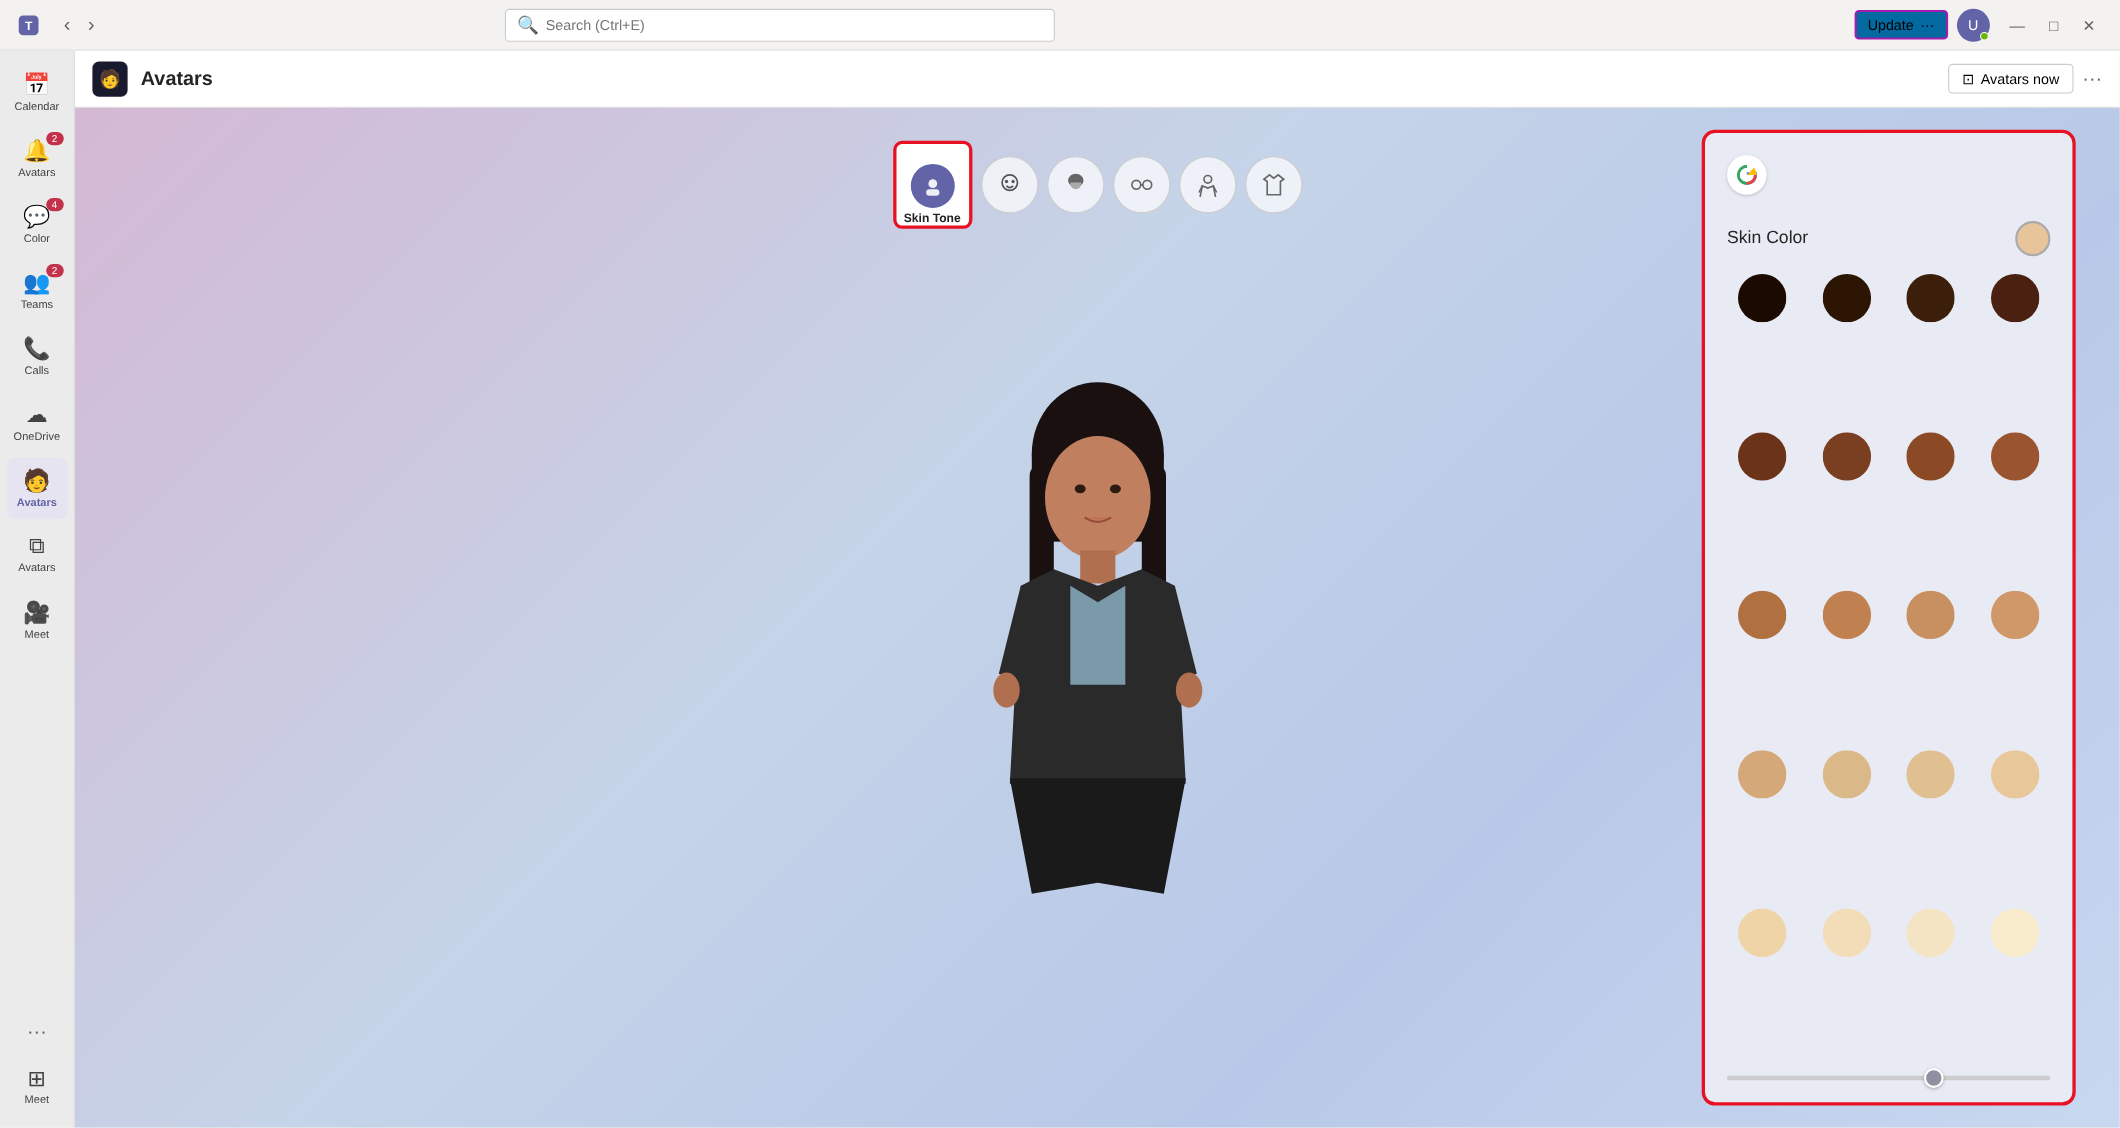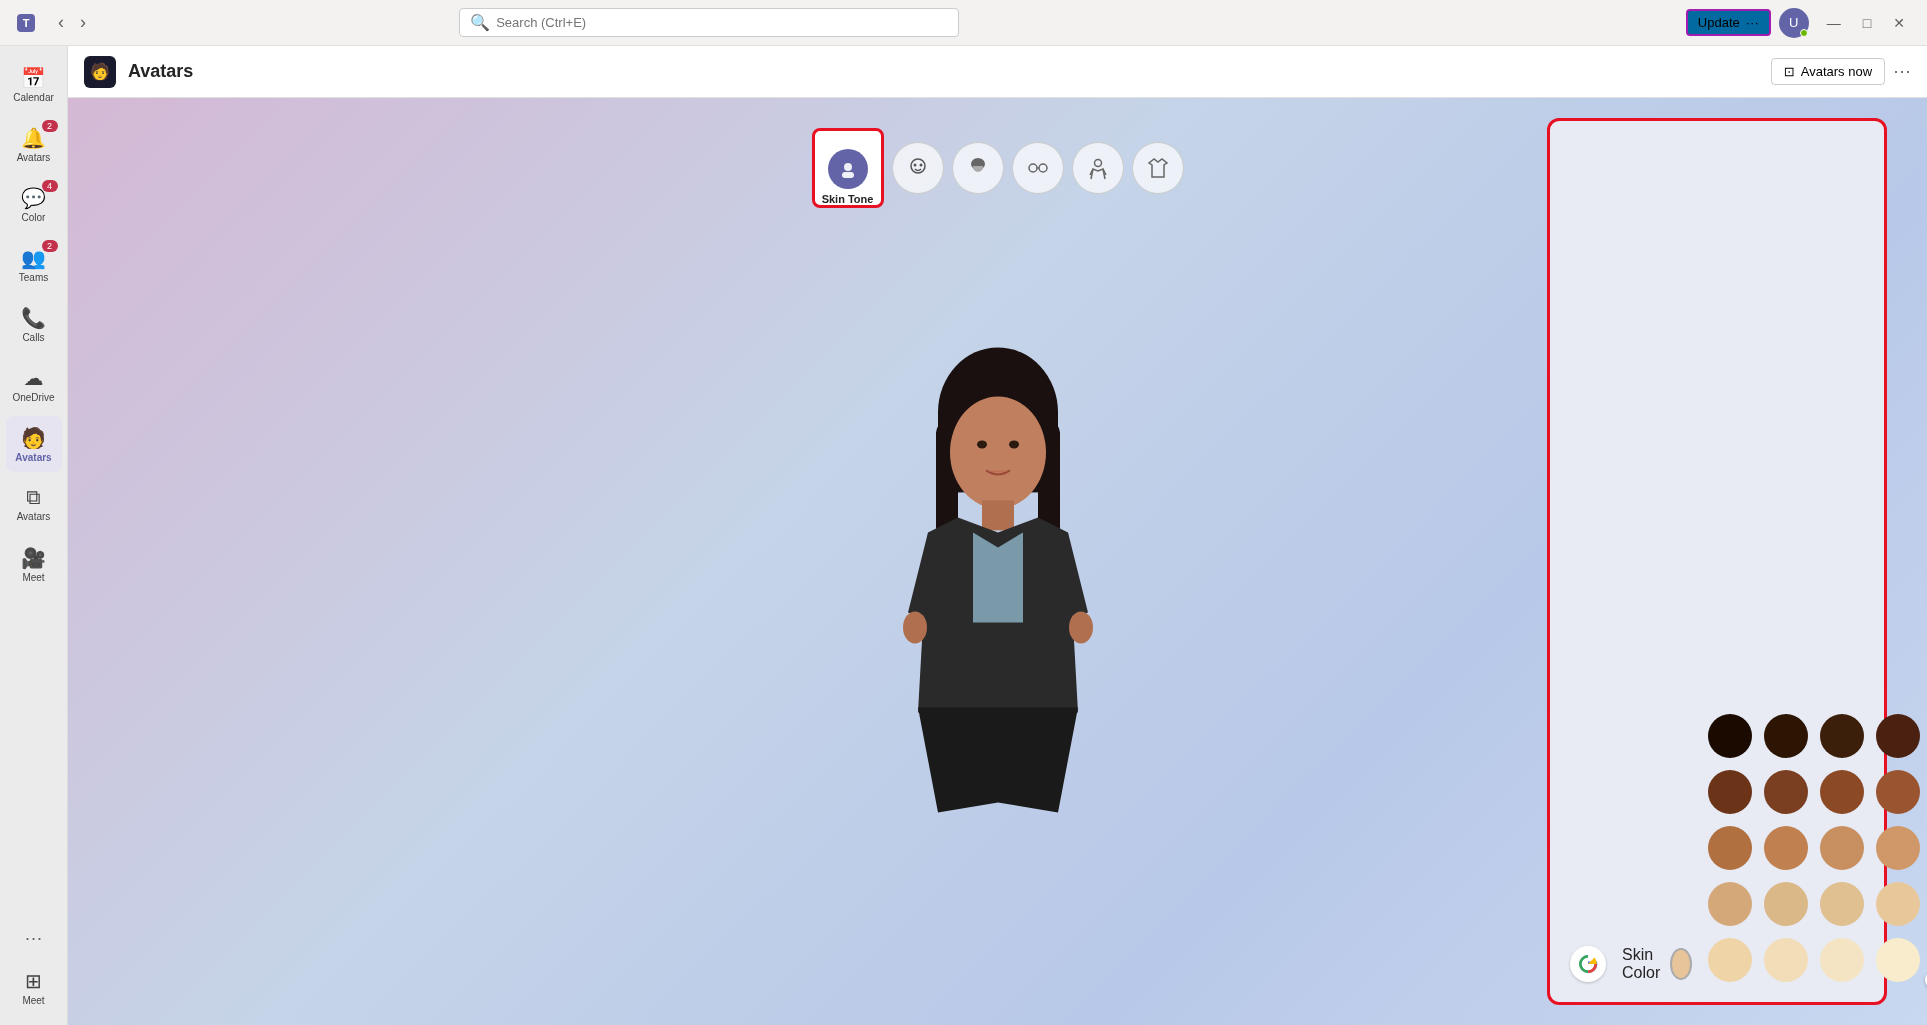--- a/index.html
+++ b/index.html
@@ -145,21 +145,21 @@
       background: #8b8de8; color: white; border: none; border-radius: 24px;
       padding: 14px 48px; font-size: 18px; font-weight: 500; cursor: pointer;
       white-space: nowrap;
     }
 
     
     .skin-panel {
       position: absolute; right: 40px; top: 20px; bottom: 20px;
       width: 340px; background: #e8eaf4; border-radius: 12px;
       border: 3px solid #e81123; padding: 20px;
-      display: flex; gap: 16px; align-items: flex-end;
+      display: flex; flex-direction: column; gap: 16px;
     }
     .skin-panel-header {
       display: flex; align-items: center; gap: 10px;
     }
     .google-icon {
       width: 36px; height: 36px; border-radius: 50%; background: white;
       display: flex; align-items: center; justify-content: center;
       box-shadow: 0 1px 3px rgba(0,0,0,0.2);
     }
     .skin-color-row {

